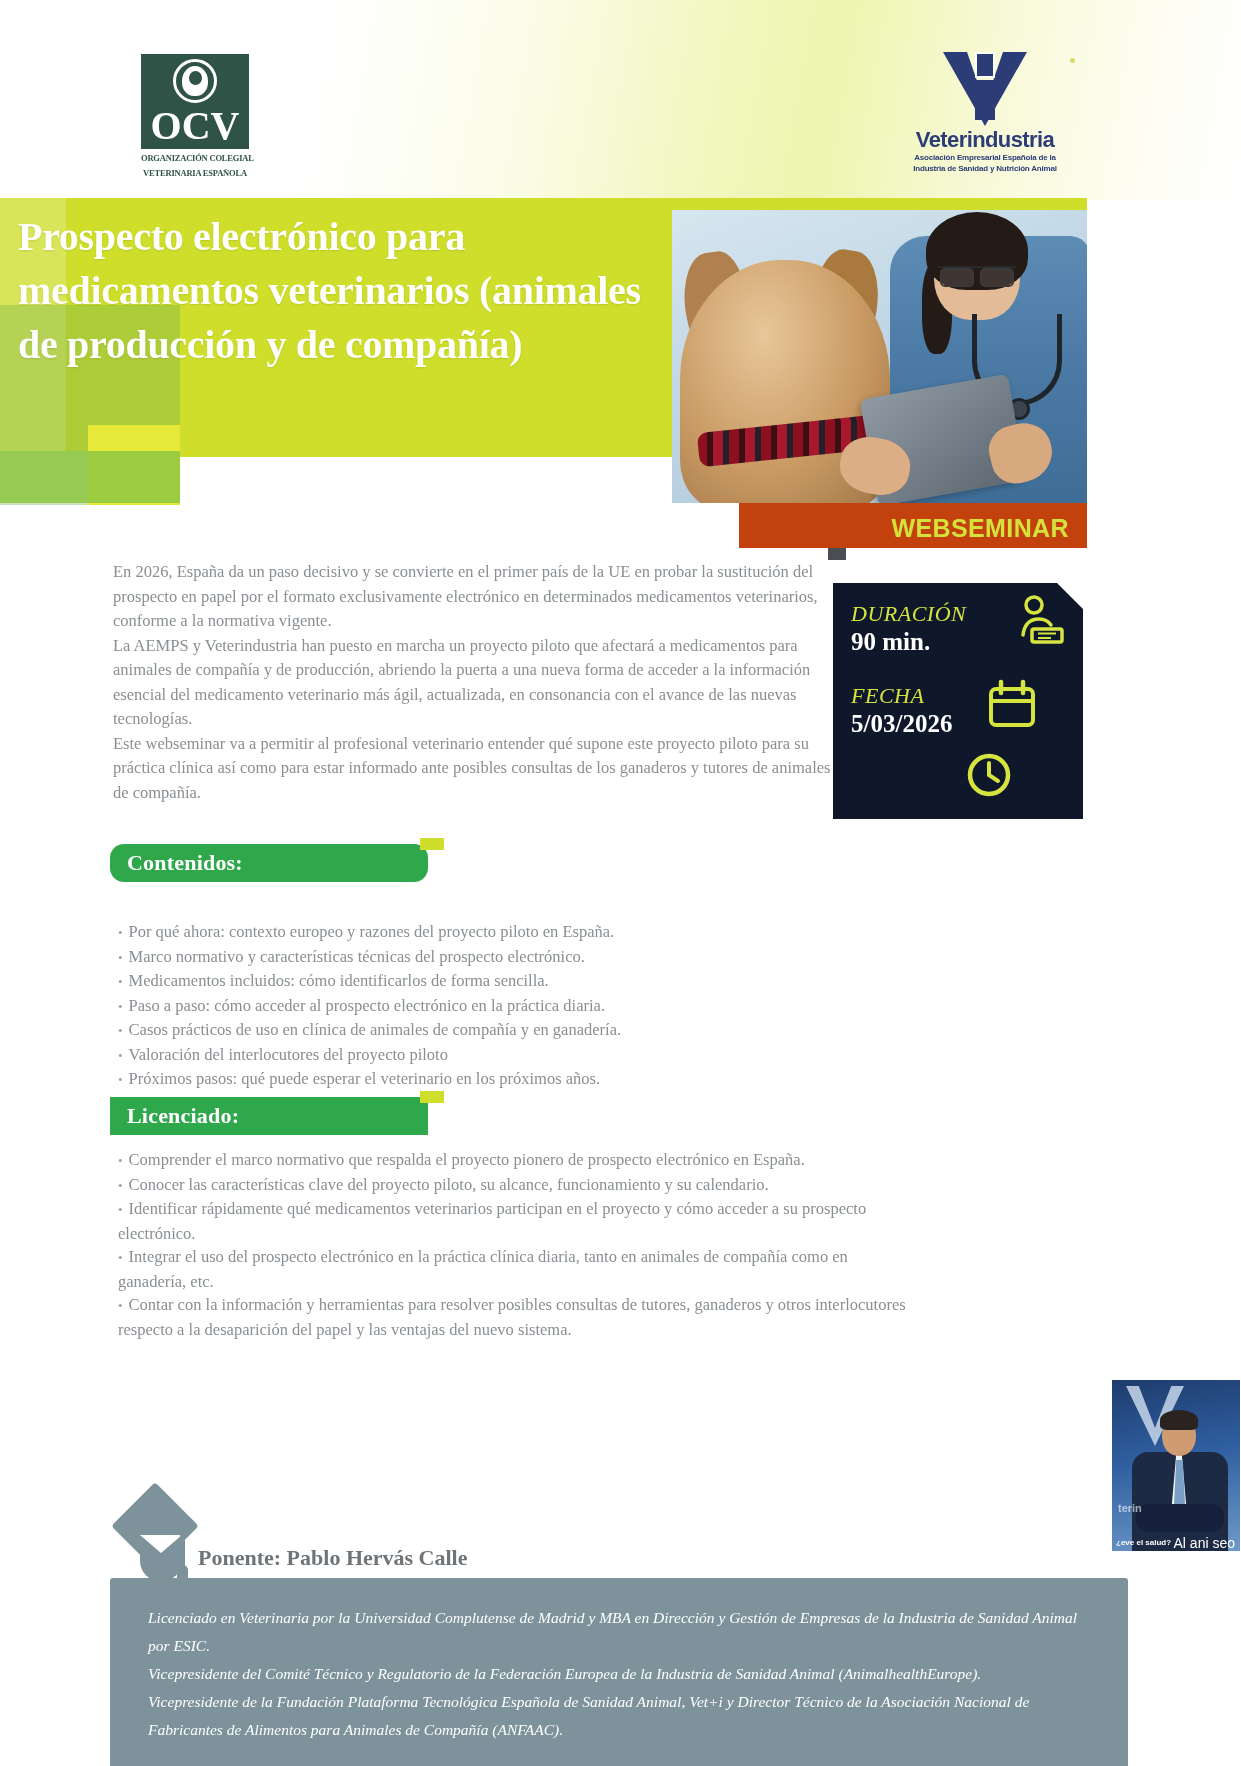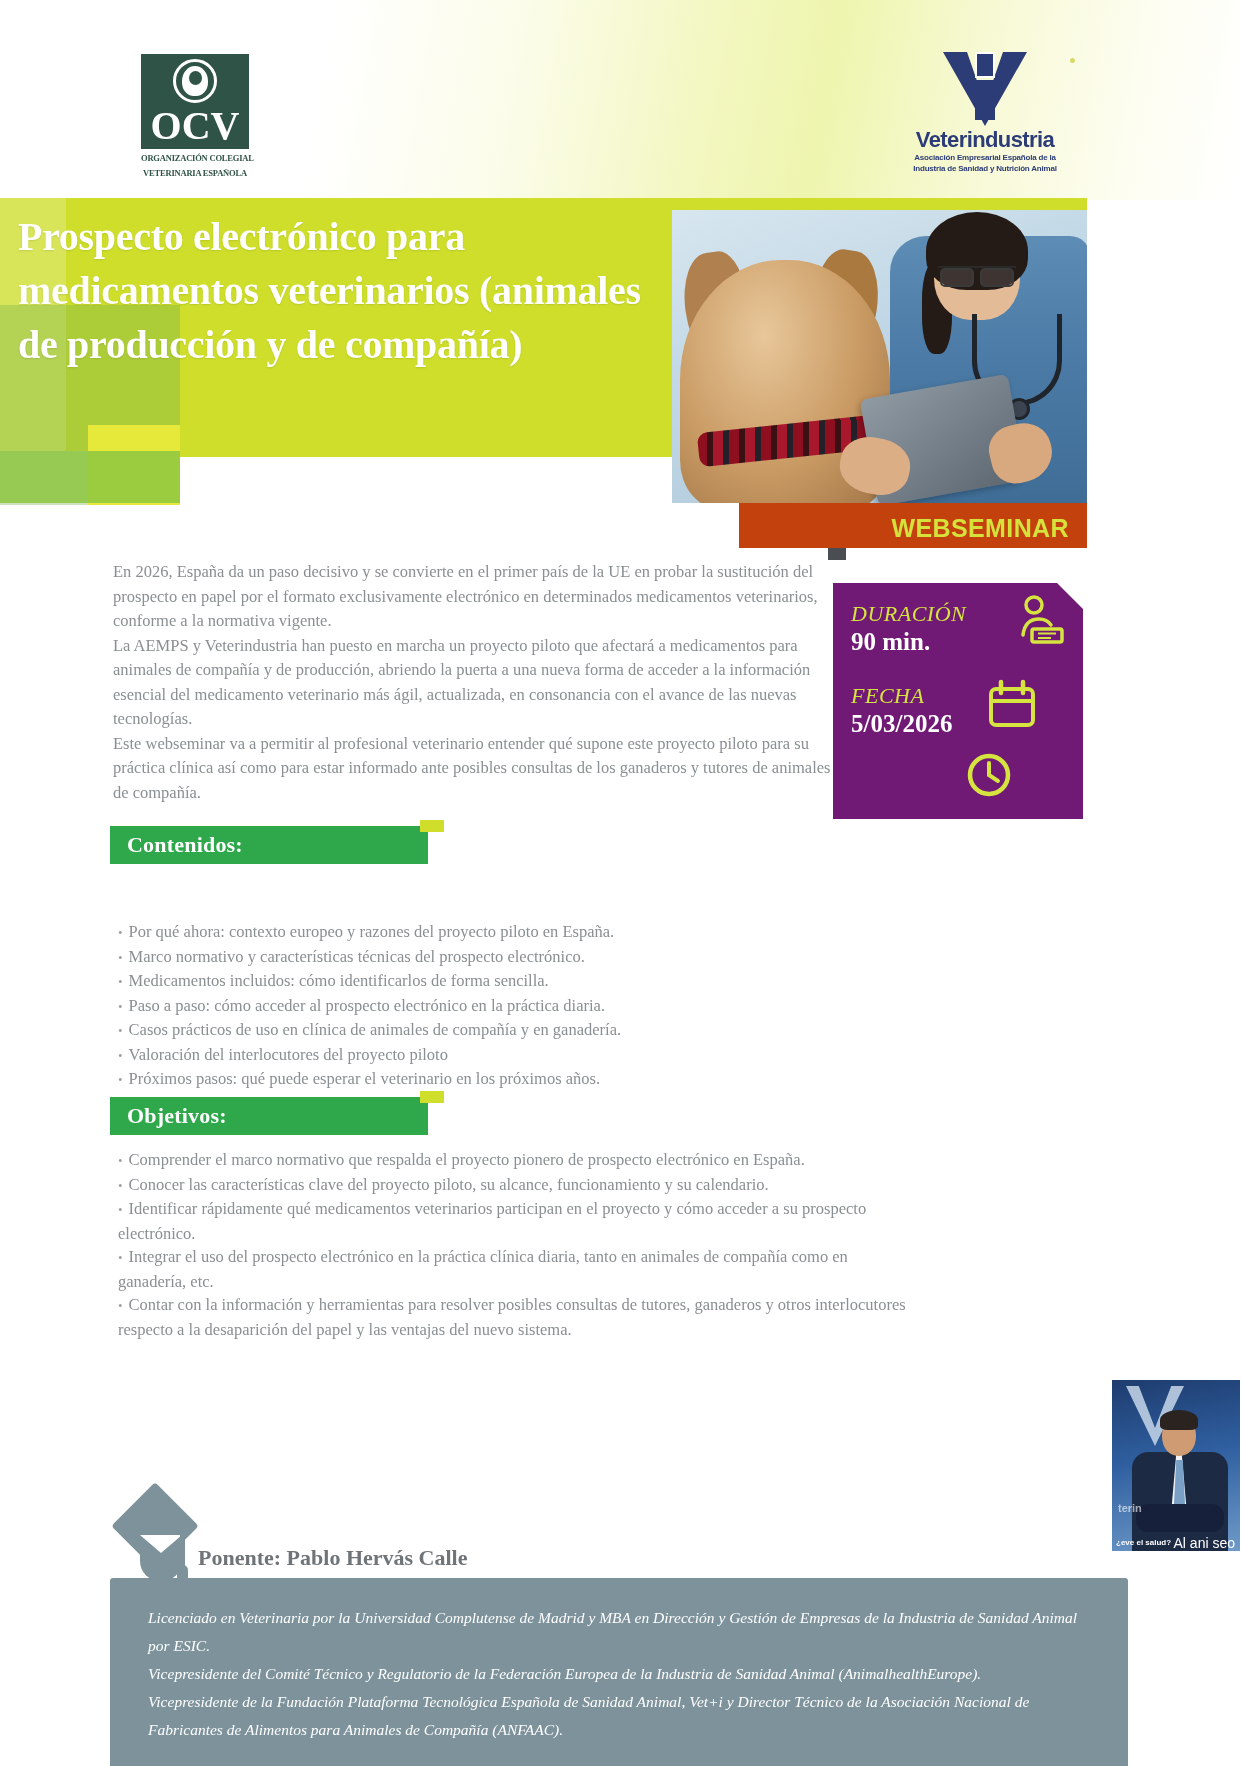--- a/index.html
+++ b/index.html
@@ -317,21 +317,21 @@
     line-height: 24.5px;
     text-align: left;
   }
   .intro p { margin: 0; }
 
   
   .info-card {
     position: absolute;
     left: 833px; top: 583px;
     width: 250px; height: 236px;
-    background: #701a75;
+    background: #0f172a;
   }
   .info-card-fold {
     position: absolute;
     left: 1057px; top: 583px;
     width: 26px; height: 26px;
     background: #ffffff;
     clip-path: polygon(0 0, 100% 0, 100% 100%);
   }
   .ic-row { position: absolute; left: 18px; }
   .ic-label {
@@ -652,40 +652,40 @@
     <div class="ic-icon" style="left:130px; top:168px;">
       <svg width="56" height="52" viewBox="0 0 56 52">
         <circle cx="26" cy="24" r="19" fill="none" stroke="#d6e43f" stroke-width="4.5"></circle>
         <line x1="26" y1="24" x2="26" y2="12" stroke="#d6e43f" stroke-width="4" stroke-linecap="round"></line>
         <line x1="26" y1="24" x2="35" y2="30" stroke="#d6e43f" stroke-width="4" stroke-linecap="round"></line>
       </svg>
     </div>
   </div>
   <div class="info-card-fold"></div>
 
-  <div class="sec-head" style="left:110px; top:826px; width:318px;">
+  <div class="sec-head" style="left:110px; top:844px; width:318px;border-radius:14px;">
     <div class="sec-head-accent"></div>
     <div class="sec-head-accent2"></div>
     <div class="sec-head-text">Contenidos:</div>
   </div>
 
   <div class="bullets" style="left:118px; top:920px; width:760px;">
     <span class="bi">Por qué ahora: contexto europeo y razones del proyecto piloto en España.</span>
     <span class="bi">Marco normativo y características técnicas del prospecto electrónico.</span>
     <span class="bi">Medicamentos incluidos: cómo identificarlos de forma sencilla.</span>
     <span class="bi">Paso a paso: cómo acceder al prospecto electrónico en la práctica diaria.</span>
     <span class="bi">Casos prácticos de uso en clínica de animales de compañía y en ganadería.</span>
     <span class="bi">Valoración del interlocutores del proyecto piloto</span>
     <span class="bi">Próximos pasos: qué puede esperar el veterinario en los próximos años.</span>
   </div>
 
   <div class="sec-head" style="left:110px; top:1097px; width:318px;">
     <div class="sec-head-accent"></div>
     <div class="sec-head-accent2"></div>
-    <div class="sec-head-text">Objetivos:</div>
+    <div class="sec-head-text">Licenciado:</div>
   </div>
 
   <div class="bullets" style="left:118px; top:1148px; width:790px;">
     <span class="bi">Comprender el marco normativo que respalda el proyecto pionero de prospecto electrónico en España.</span>
     <span class="bi">Conocer las características clave del proyecto piloto, su alcance, funcionamiento y su calendario.</span>
     <span class="bi">Identificar rápidamente qué medicamentos veterinarios participan en el proyecto y cómo acceder a su prospecto electrónico.</span>
     <span class="bi">Integrar el uso del prospecto electrónico en la práctica clínica diaria, tanto en animales de compañía como en ganadería, etc.</span>
     <span class="bi">Contar con la información y herramientas para resolver posibles consultas de tutores, ganaderos y otros interlocutores respecto a la desaparición del papel y las ventajas del nuevo sistema.</span>
   </div>
 

